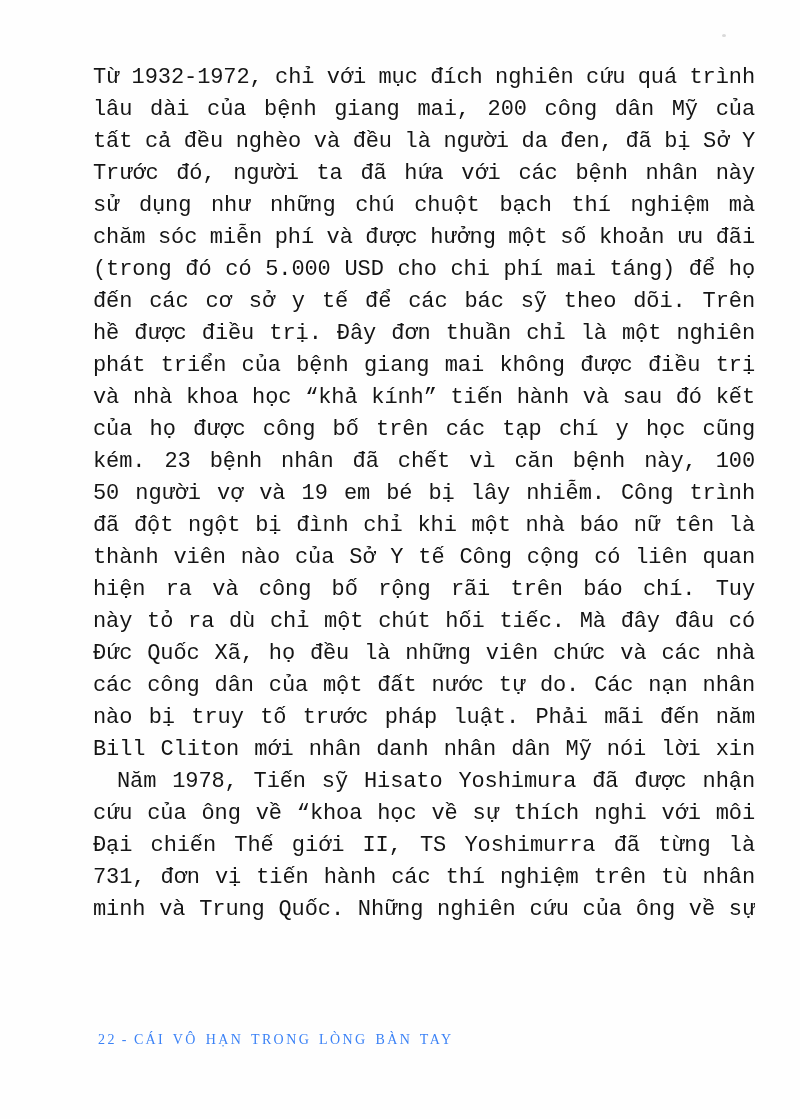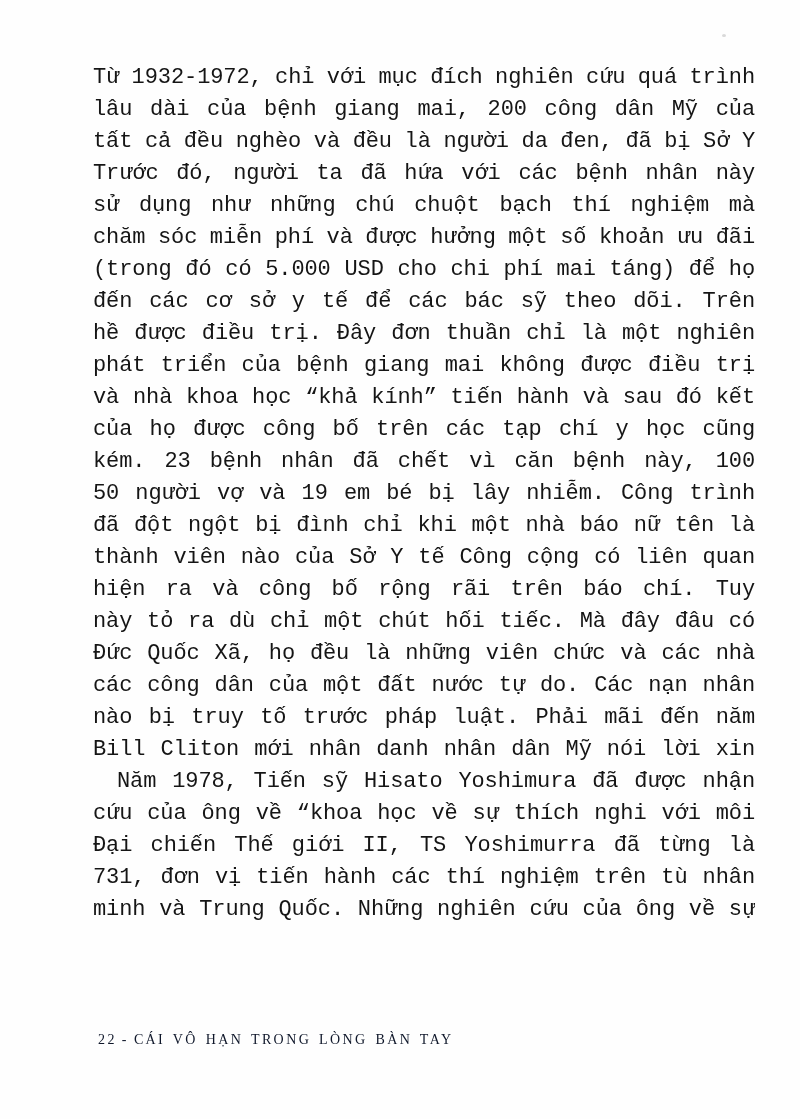--- a/index.html
+++ b/index.html
@@ -41,21 +41,21 @@
   .paragraph.indent-first .line:first-child {
     text-indent: 24px;
   }
   .page-footer {
     position: absolute;
     left: 98px;
     top: 1032px;
     font-size: 14px;
     letter-spacing: 2.4px;
     word-spacing: 2px;
-    color: #0f172a;
+    color: #3b82f6;
     white-space: nowrap;
   }
   .page-footer .sep { margin: 0 5px; }
   .scan-speck {
     position: absolute;
     left: 722px;
     top: 34px;
     width: 4px;
     height: 3px;
     background: #c9c9c9;

